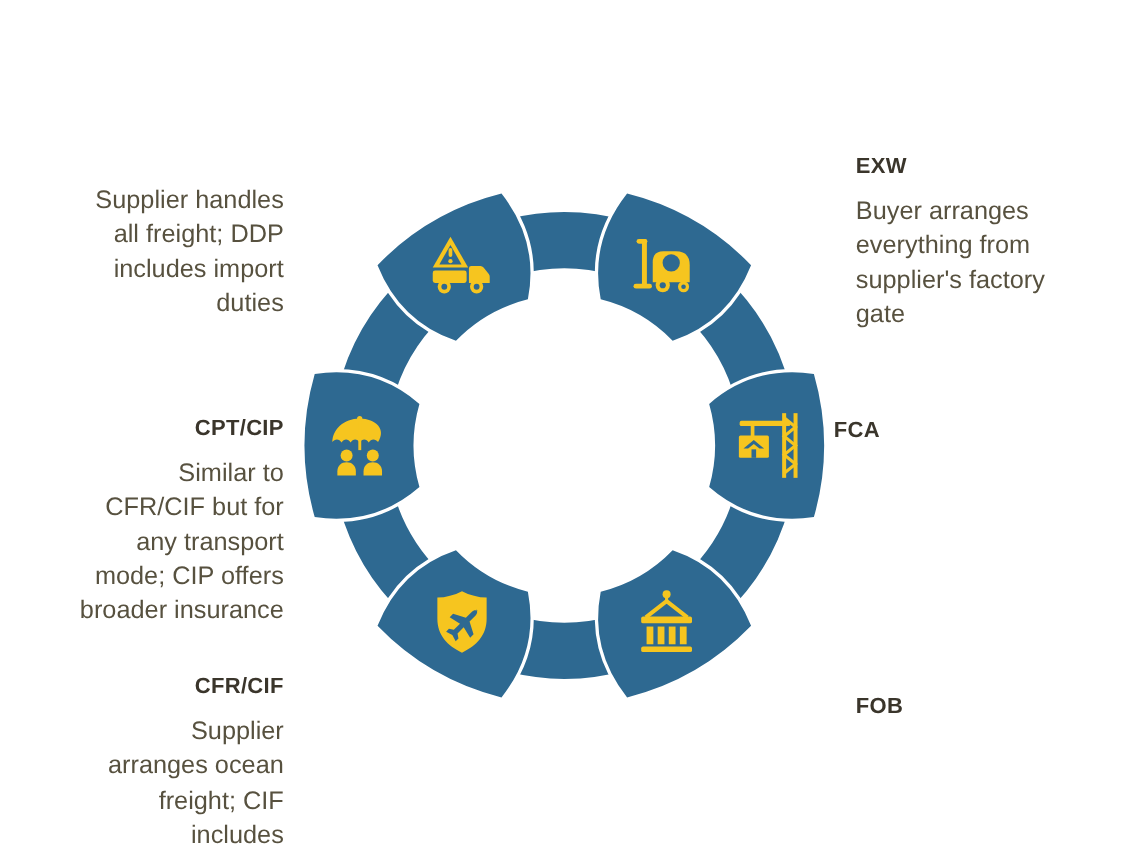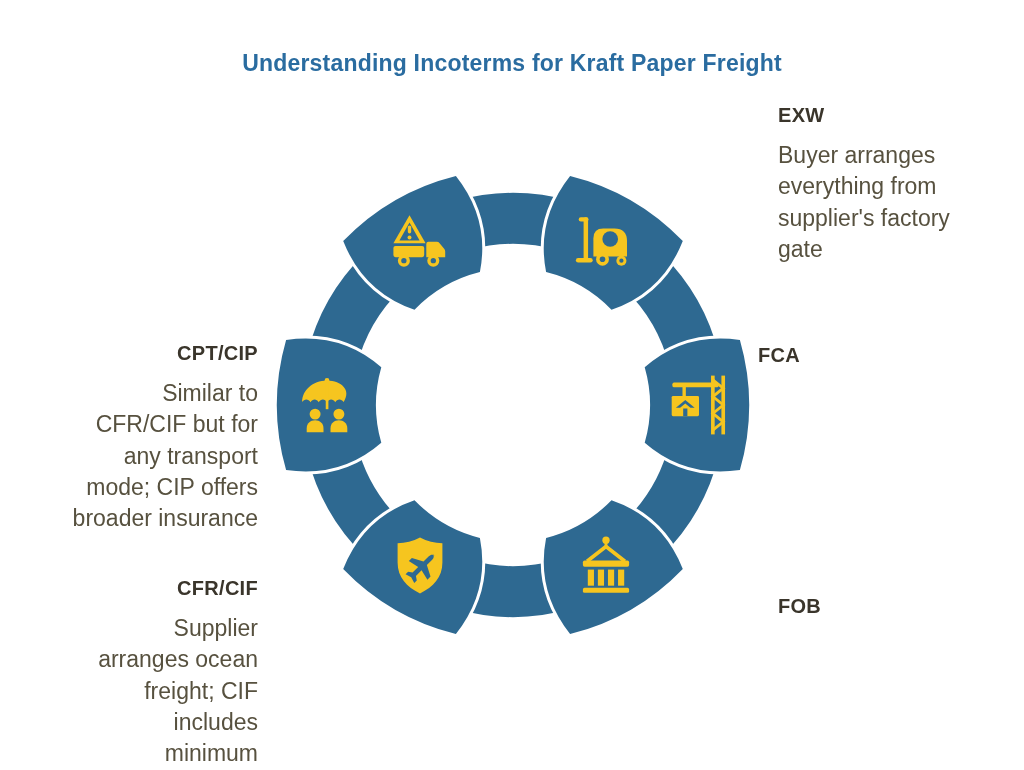--- a/index.html
+++ b/index.html
@@ -14,21 +14,21 @@
   .page-title{
     position:absolute;left:0;top:50px;width:1024px;
     text-align:center;
     font-size:23px;font-weight:700;letter-spacing:.2px;
     color:var(--title-blue,#2a6ca0);
     margin:0;
   }
   .ring-wrap{position:absolute;left:266px;top:158px;width:494px;height:494px;}
   .ring-wrap svg{display:block;width:494px;height:494px;}
   .seg{stroke:#ffffff;stroke-width:6;paint-order:stroke;stroke-linejoin:round;}
-  .term-block{position:absolute;}
+  .term-block{position:absolute;margin-top:36px;}
   .term-block h2{
     margin:0 0 13px 0;
     font-size:20px;font-weight:700;letter-spacing:.3px;
     color:var(--heading-text,#3a352b);
   }
   .term-block p{
     margin:0;
     font-size:23px;line-height:1.36;
     color:var(--body-text,#57513f);
   }
@@ -39,21 +39,20 @@
   .pos-fob{left:778px;top:595px;width:212px;}
   .pos-cfr{right:766px;top:577px;width:178px;}
   .pos-cpt{right:766px;top:342px;width:188px;}
   .pos-dap{right:766px;top:130px;width:200px;}
 </style>
 </head>
 <body style="background: rgb(255, 255, 255);">
 
 <div class="canvas">
 
-  <h1 class="page-title">Understanding Incoterms for Kraft Paper Freight</h1>
 
   <div class="ring-wrap">
     <svg viewBox="0 0 494 494" xmlns="http://www.w3.org/2000/svg">
         <path fill="#2e6991" d="M 394.3 94.5 A 212 212 0 0 1 452.7 195.7 L 403.2 208.1 A 161 161 0 0 0 358.8 131.2 Z"></path>
         <path fill="#2e6991" d="M 452.7 298.3 A 212 212 0 0 1 394.3 399.5 L 358.8 362.8 A 161 161 0 0 0 403.2 285.9 Z"></path>
         <path fill="#2e6991" d="M 305.4 450.8 A 212 212 0 0 1 188.6 450.8 L 202.6 401.8 A 161 161 0 0 0 291.4 401.8 Z"></path>
         <path fill="#2e6991" d="M 99.7 399.5 A 212 212 0 0 1 41.3 298.3 L 90.8 285.9 A 161 161 0 0 0 135.2 362.8 Z"></path>
         <path fill="#2e6991" d="M 41.3 195.7 A 212 212 0 0 1 99.7 94.5 L 135.2 131.2 A 161 161 0 0 0 90.8 208.1 Z"></path>
         <path fill="#2e6991" d="M 188.6 43.2 A 212 212 0 0 1 305.4 43.2 L 291.4 92.2 A 161 161 0 0 0 202.6 92.2 Z"></path>
         <path class="seg" fill="#2e6991" d="M 304.1 18.0 A 236 236 0 0 1 416.8 83.1 Q 396.3 134.5 345.5 151.8 A 137 137 0 0 0 280.1 114.1 Q 269.8 61.4 304.1 18.0 Z"></path>
@@ -139,15 +138,16 @@
     <h2>CFR/CIF</h2>
     <p>Supplier arranges ocean freight; CIF includes minimum insurance</p>
   </div>
 
   <div class="term-block align-right pos-cpt">
     <h2>CPT/CIP</h2>
     <p>Similar to CFR/CIF but for any transport mode; CIP offers broader insurance</p>
   </div>
 
   <div class="term-block align-right pos-dap">
+    <p>Supplier handles all freight; DDP includes import duties</p>
   </div>
 
 </div>
 
 </body></html>

